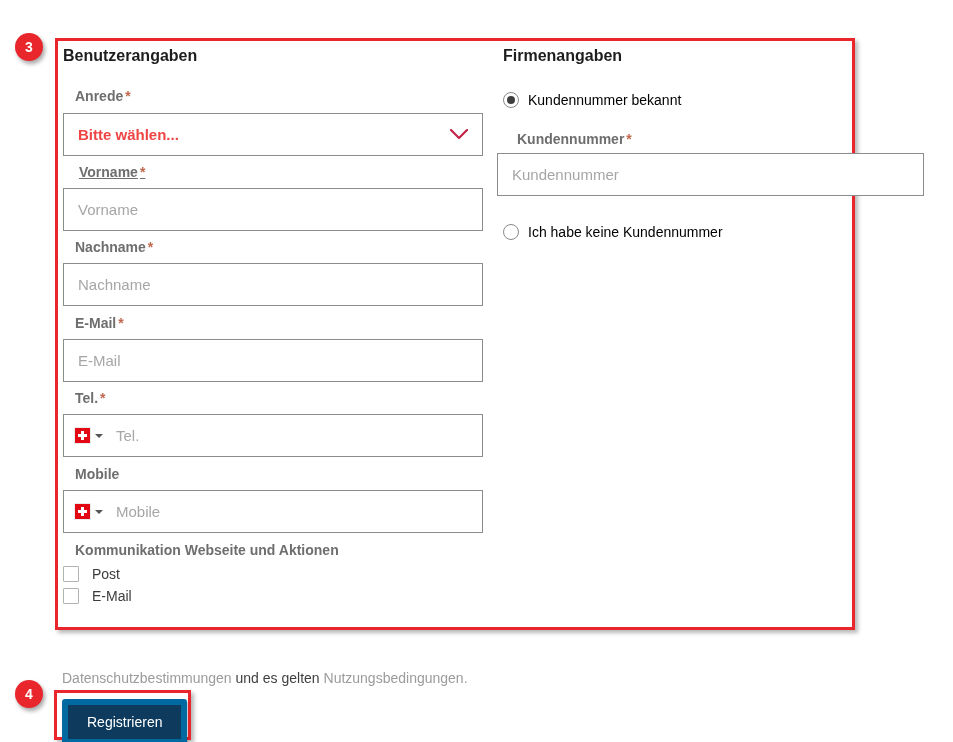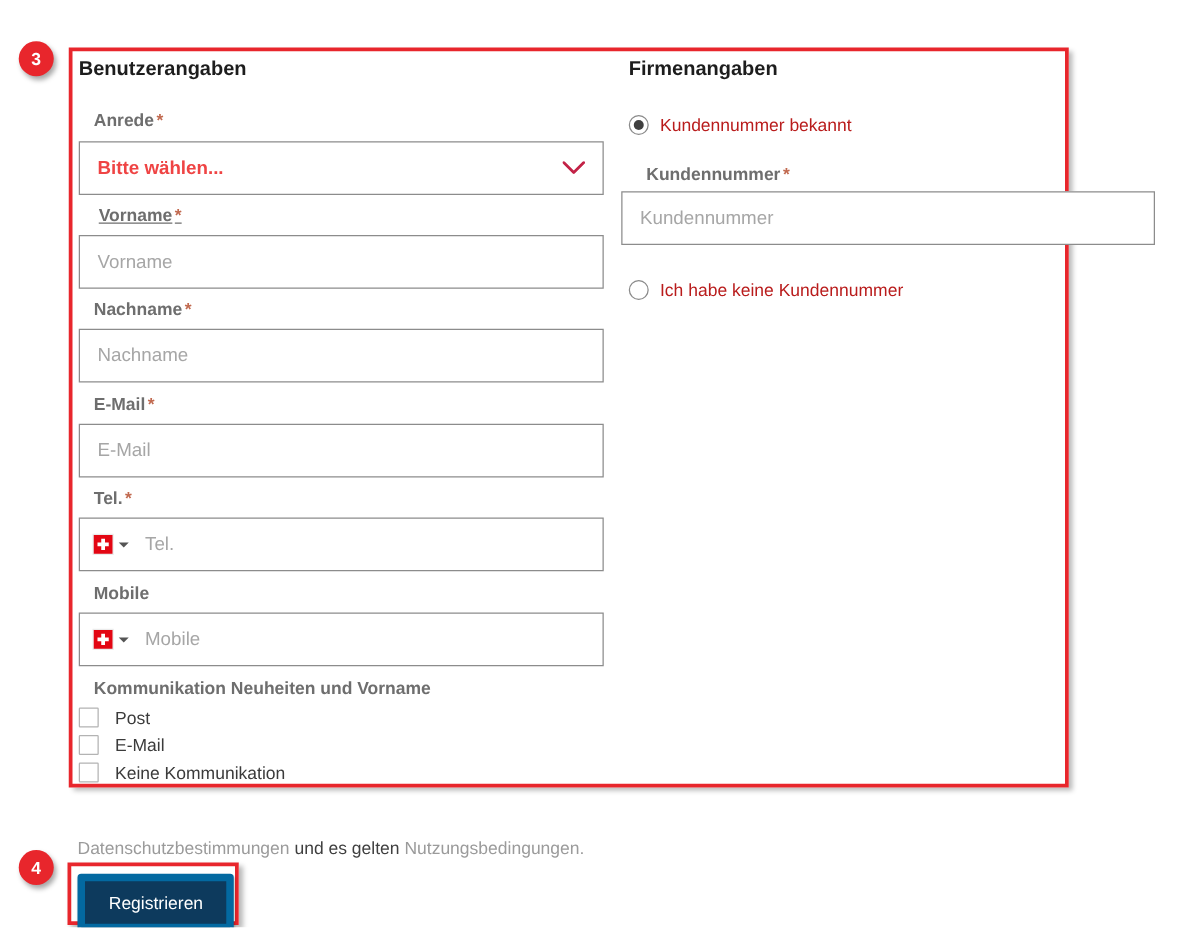--- a/index.html
+++ b/index.html
@@ -56,21 +56,21 @@
   
   .cb-row { display:flex; align-items:flex-start; gap:13px; height:18px; }
   .cb-box { width:16px; height:16px; border:1px solid #b3b3b3; background:#ffffff; border-radius:1px; }
   .cb-label { font-size:14px; color:#3b3b3b; }
 
   
   .radio-row { display:flex; align-items:center; gap:9px; }
   .radio { width:16px; height:16px; border:1px solid #8a8a8a; border-radius:50%; background:#ffffff;
            display:flex; align-items:center; justify-content:center; }
   .radio.checked::after { content:""; width:8px; height:8px; border-radius:50%; background:#3f3f3f; }
-  .radio-label { font-size:14px; color:#b91c1c; }
+  .radio-label { font-size:14px; color:#000000; }
 
   
   .recaptcha-text { font-size:14px; color:#3f3f3f; line-height:20px; }
   .gray-link { color:#9b9b9b; text-decoration:none; cursor:pointer; }
   .submit-btn {
     left:62px; top:699px; background:#0d3a5d; color:#ffffff; border:6px solid #0369a1;
     font-family:"Liberation Sans", sans-serif; font-size:14px; padding:9px 19px;
     border-radius:3px; cursor:pointer; box-shadow:1px 2px 2px rgba(0,0,0,.25);
   }
 </style>
@@ -124,33 +124,29 @@
 
     <div class="abs field-label" style="left:17px; top:425px;">
       <span>Mobile</span>
     </div>
     <input class="abs text-input with-flag" style="left: 5px; top: 449px;" placeholder="Mobile">
     <div class="abs flag-wrap" style="left:17px; top:463px;">
       <span class="swiss-flag"></span>
       <span class="flag-caret"></span>
     </div>
 
-    <div class="abs field-label" style="left:17px; top:501px;">Kommunikation Neuheiten und Vorname</div>
+    <div class="abs field-label" style="left:17px; top:501px;">Kommunikation Webseite und Aktionen</div>
 
     <div class="abs cb-row" style="left:5px; top:525px;">
       <span class="cb-box"></span>
       <span class="cb-label">Post</span>
     </div>
     <div class="abs cb-row" style="left:5px; top:547px;">
       <span class="cb-box"></span>
       <span class="cb-label">E-Mail</span>
-    </div>
-    <div class="abs cb-row" style="left:5px; top:569px;">
-      <span class="cb-box"></span>
-      <span class="cb-label">Keine Kommunikation</span>
     </div>
 
     <div class="abs section-heading" style="left:445px; top:6px;">Firmenangaben</div>
 
     <div class="abs radio-row" style="left:445px; top:51px;">
       <span class="radio checked"></span>
       <span class="radio-label">Kundennummer bekannt</span>
     </div>
 
     <div class="abs field-label" style="left:459px; top:90px;">

